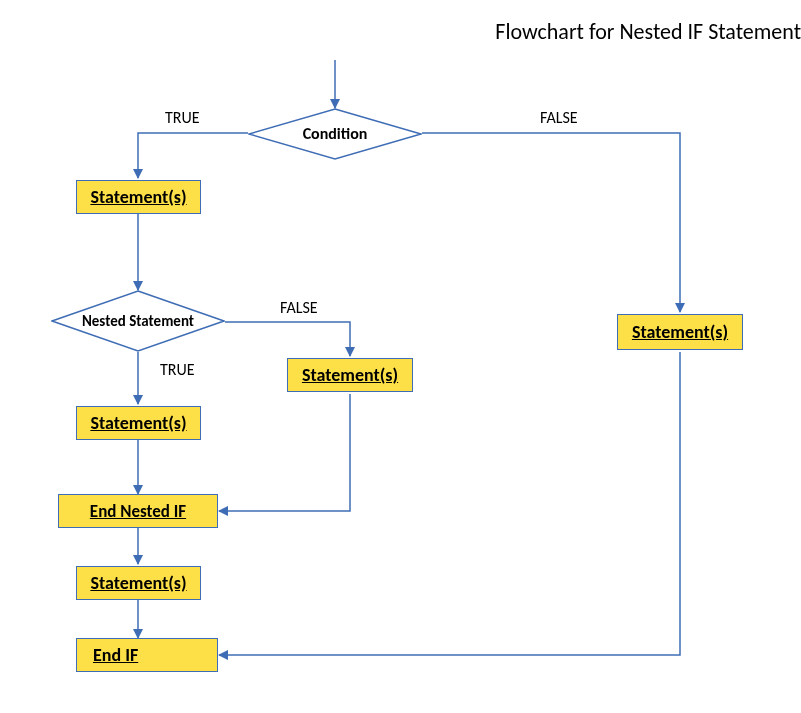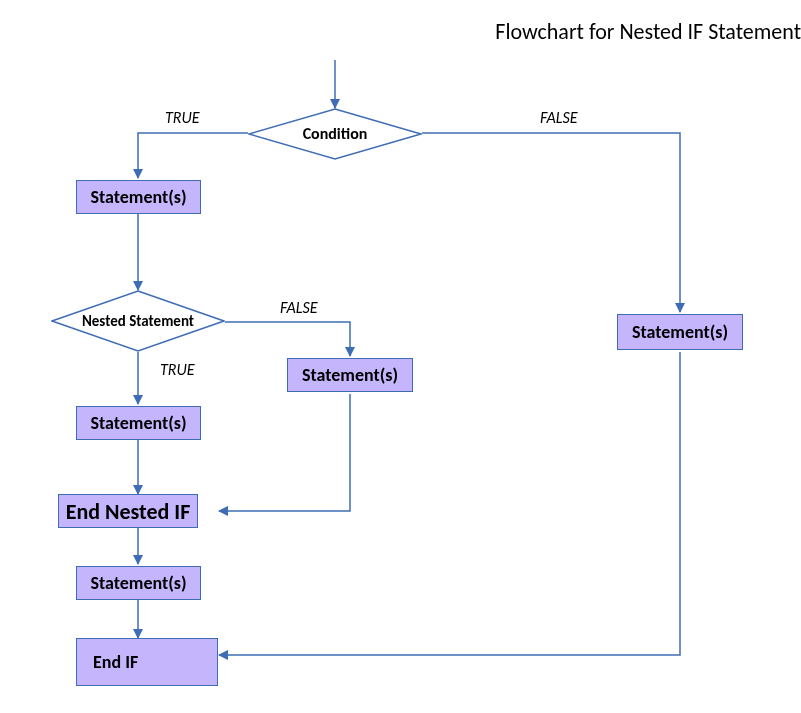--- a/index.html
+++ b/index.html
@@ -16,51 +16,51 @@
     position: absolute;
     left: 0; right: 0;
     top: 18px;
     text-align: right;
     font-size: 22px;
     color: #000;
   }
   .box {
     position: absolute;
     border: 1.5px solid #3f6db5;
-    background: #c4b5fd;
+    background: #fde047;
     display: flex;
     align-items: center;
     justify-content: center;
     font-weight: 700;
     font-size: 18px;
     color: #000;
     box-sizing: border-box;
     padding: 4px 6px;
     text-align: center;
+    text-decoration: underline;
   }
   .diamond {
     position: absolute;
   }
   .diamond svg { display: block; }
   .diamond .lbl {
     position: absolute;
     left: 0; top: 0; right: 0; bottom: 0;
     display: flex;
     align-items: center;
     justify-content: center;
     font-weight: 700;
     color: #000;
     text-align: right;
     line-height: 1.1;
   }
   .edge-label {
     position: absolute;
     font-size: 16px;
     color: #000;
-    font-style: italic;
   }
   svg.arrows {
     position: absolute;
     left: 0; top: 0;
     width: 801px;
     height: 713px;
     pointer-events: none;
   }
 </style>
 </head>
@@ -121,17 +121,17 @@
   <div class="lbl" style="font-size:15px;">Nested Statement</div>
 </div>
 
 <div class="edge-label" style="left:160px; top:360px;">TRUE</div>
 <div class="edge-label" style="left:280px; top:298px;">FALSE</div>
 
 <div class="box" style="left:76px; top:406px; width:125px; height:34px;">Statement(s)</div>
 
 <div class="box" style="left:287px; top:358px; width:126px; height:34px;">Statement(s)</div>
 
-<div class="box" style="left:58px; top:494px; width:140px; height:34px; font-size:22px;">End Nested IF</div>
+<div class="box" style="left:58px; top:494px; width:160px; height:34px; font-size:17px;">End Nested IF</div>
 
 <div class="box" style="left:76px; top:566px; width:125px; height:34px;">Statement(s)</div>
 
-<div class="box" style="left:76px; top:638px; width:142px; height:48px; justify-content:flex-start; padding-left:16px;">End IF</div>
+<div class="box" style="left:76px; top:638px; width:142px; height:34px; justify-content:flex-start; padding-left:16px;">End IF</div>
 
 </body></html>

